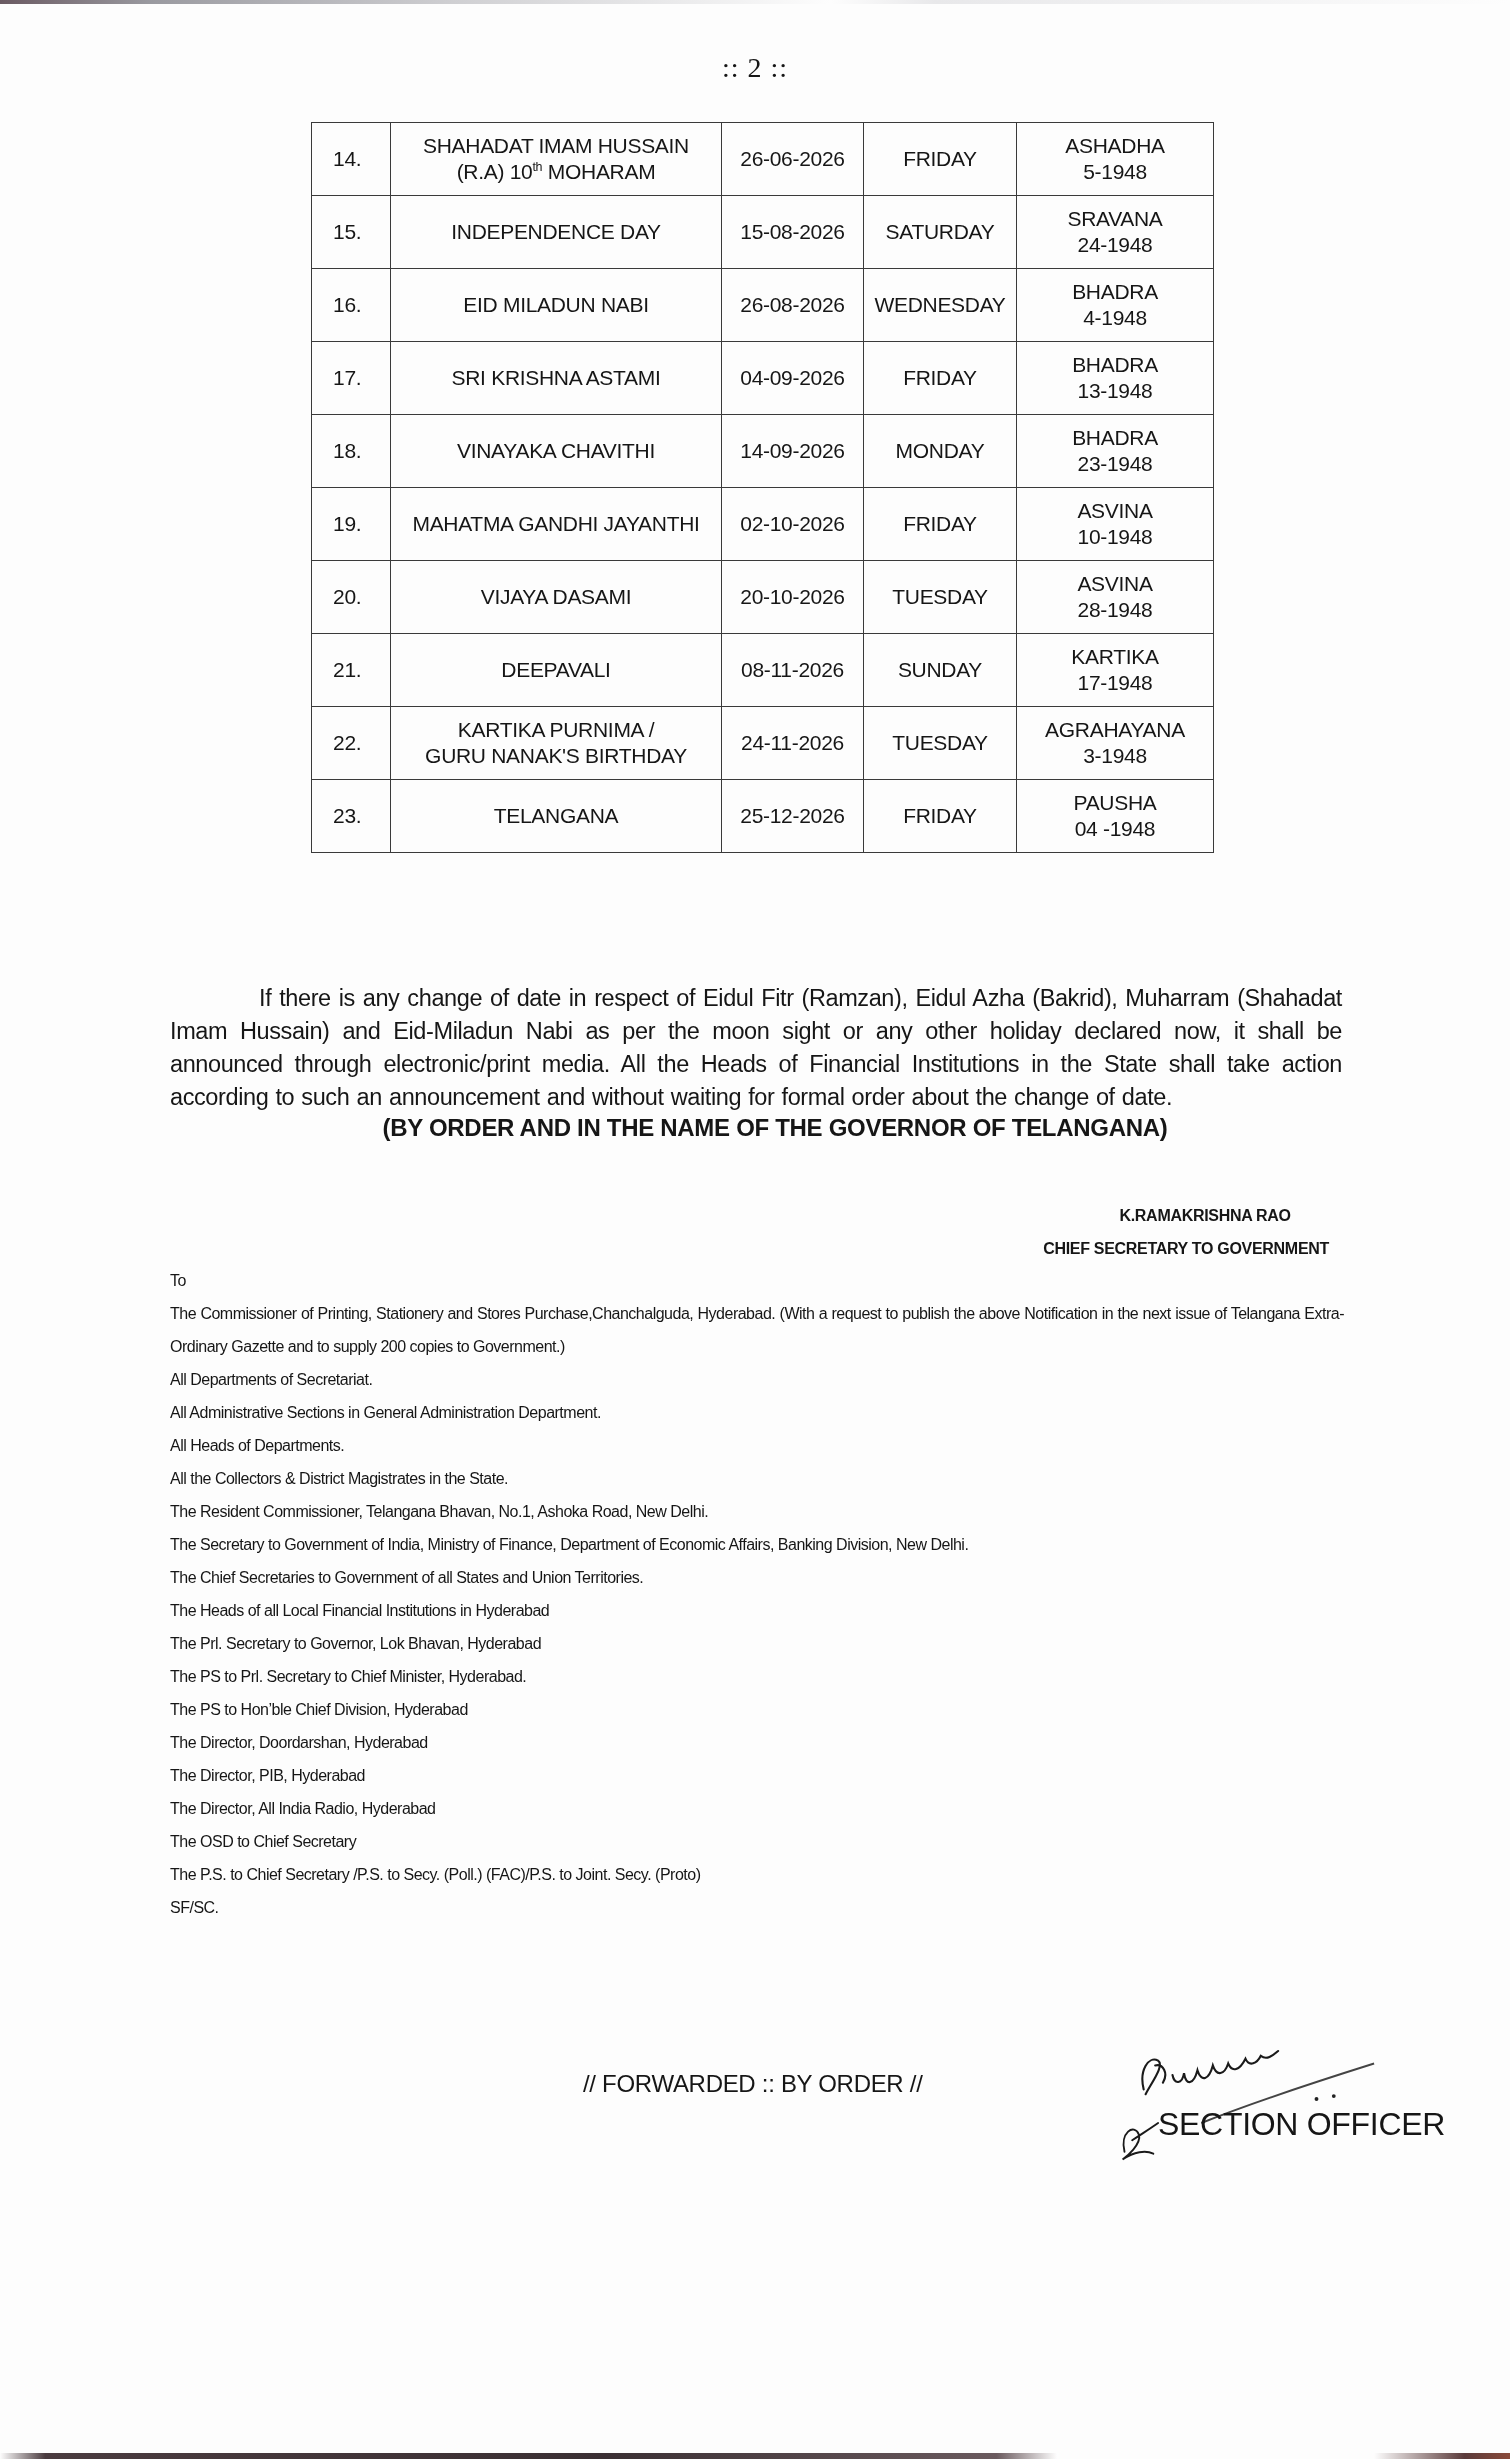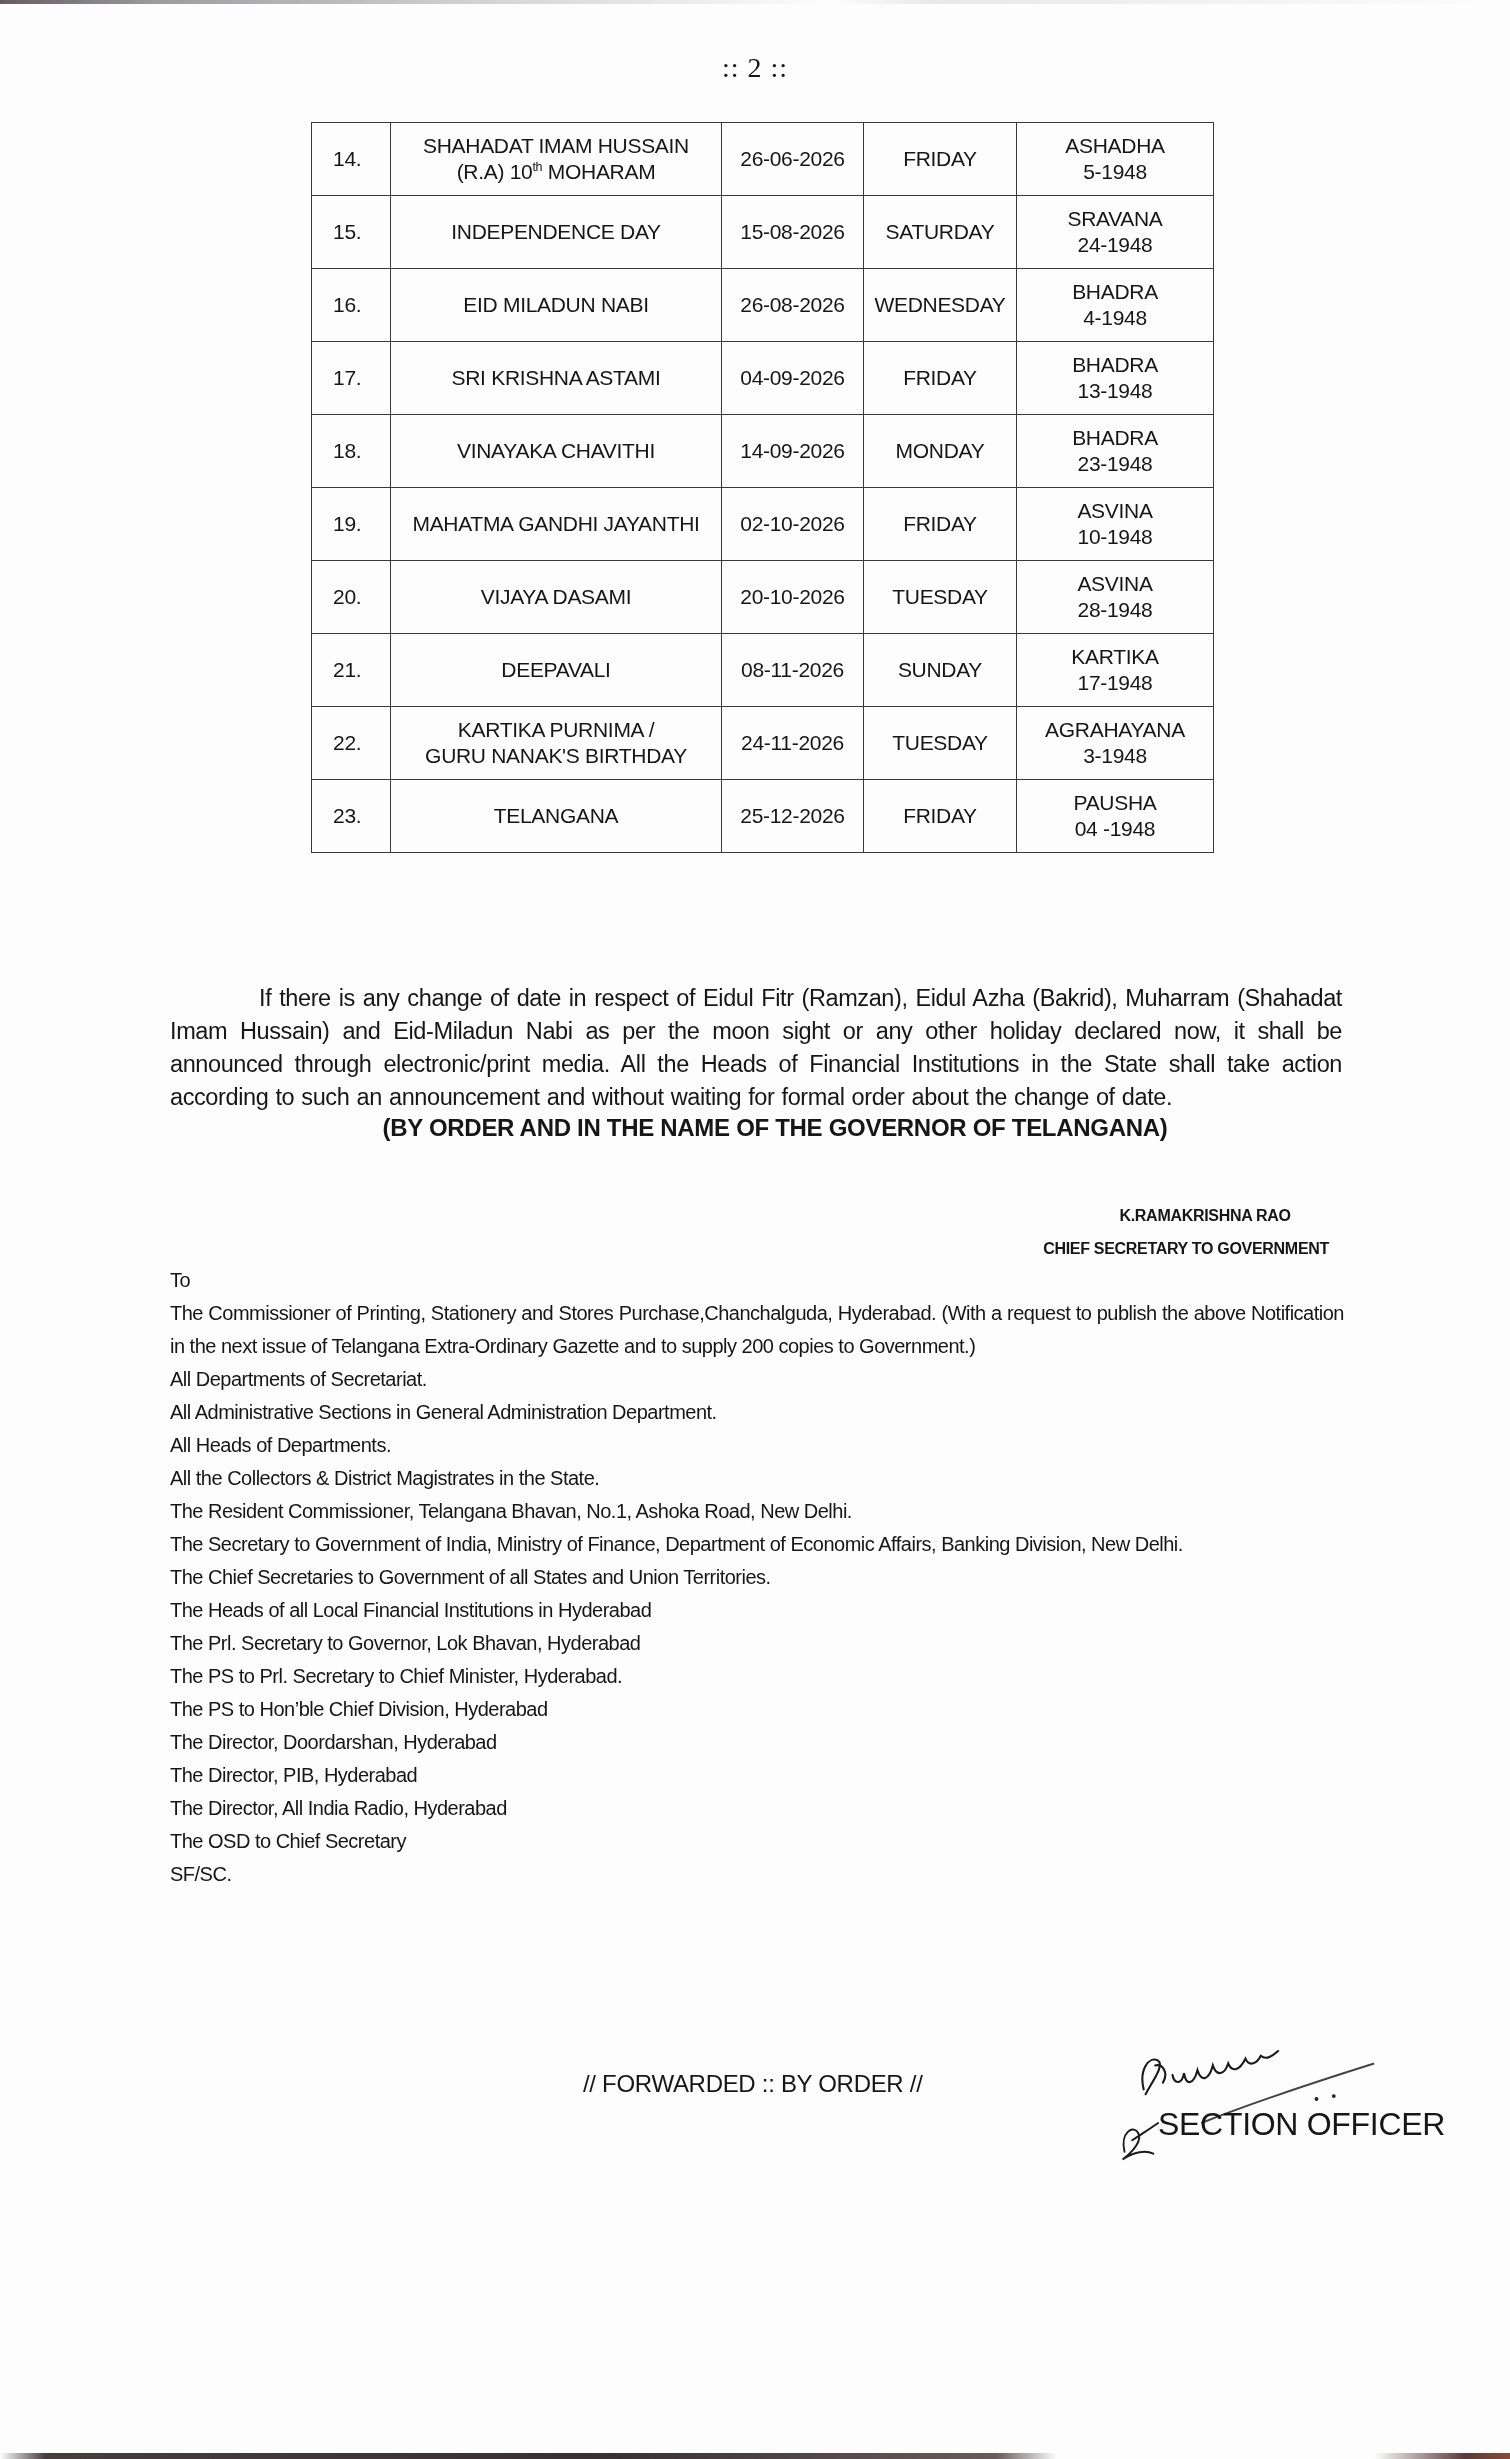--- a/index.html
+++ b/index.html
@@ -39,21 +39,21 @@
   .order-heading {
     position: absolute; left: 0; top: 1114px; width: 1510px; text-align: center;
     font-weight: bold; font-size: 24px; letter-spacing: -0.3px; margin-left: 20px;
   }
   .signatory {
     position: absolute; right: 181px; top: 1199px; text-align: center; font-weight: bold;
     font-size: 16px; line-height: 33px; letter-spacing: -0.3px;
   }
   .signatory .name { display: block; text-align: center; padding-left: 38px; }
   .to-block {
-    position: absolute; left: 170px; top: 1264px; width: 1174px; font-size: 20px; line-height: 33px;
+    position: absolute; left: 170px; top: 1264px; width: 1174px; font-size: 16px; line-height: 33px;
     letter-spacing: -0.5px;
   }
   .to-block .line { display: block; }
   .to-block .justify { text-align: justify; }
   .forwarded {
     position: absolute; left: 583px; top: 2070px; font-size: 24px; letter-spacing: -0.3px;
   }
   .section-officer {
     position: absolute; left: 1158px; top: 2106px; font-size: 32px; letter-spacing: -0.3px;
   }
@@ -171,20 +171,21 @@
       <span class="line">The Secretary to Government of India, Ministry of Finance, Department of Economic Affairs, Banking Division, New Delhi.</span>
       <span class="line">The Chief Secretaries to Government of all States and Union Territories.</span>
       <span class="line">The Heads of all Local Financial Institutions in Hyderabad</span>
       <span class="line">The Prl. Secretary to Governor, Lok Bhavan, Hyderabad</span>
       <span class="line">The PS to Prl. Secretary to Chief Minister, Hyderabad.</span>
       <span class="line">The PS to Hon’ble Chief Division, Hyderabad</span>
       <span class="line">The Director, Doordarshan, Hyderabad</span>
       <span class="line">The Director, PIB, Hyderabad</span>
       <span class="line">The Director, All India Radio, Hyderabad</span>
       <span class="line">The OSD to Chief Secretary</span>
+      <span class="line">The P.S. to Chief Secretary /P.S. to Secy. (Poll.) (FAC)/P.S. to Joint. Secy. (Proto)</span>
       <span class="line">SF/SC.</span>
     </div>
 </div>
 
 <div class="forwarded">// FORWARDED :: BY ORDER //</div>
 
 <svg class="signature" viewBox="0 0 290 150">
   <path d="M40 65 C35 45 45 30 55 35 C62 40 48 58 42 70 M52 40 C60 38 66 48 60 58 M70 50 C72 60 80 60 82 48 C84 62 92 60 96 45 C100 58 108 55 112 40 C116 52 124 50 128 38 C132 48 140 45 146 33 C150 42 158 38 162 30 C168 35 174 30 180 25" fill="none" stroke="#1a1a1a" stroke-width="2.2" stroke-linecap="round"></path>
   <path d="M100 100 C150 80 210 60 280 38" fill="none" stroke="#444" stroke-width="2"></path>
   <circle cx="220" cy="75" r="2" fill="#222"></circle>

